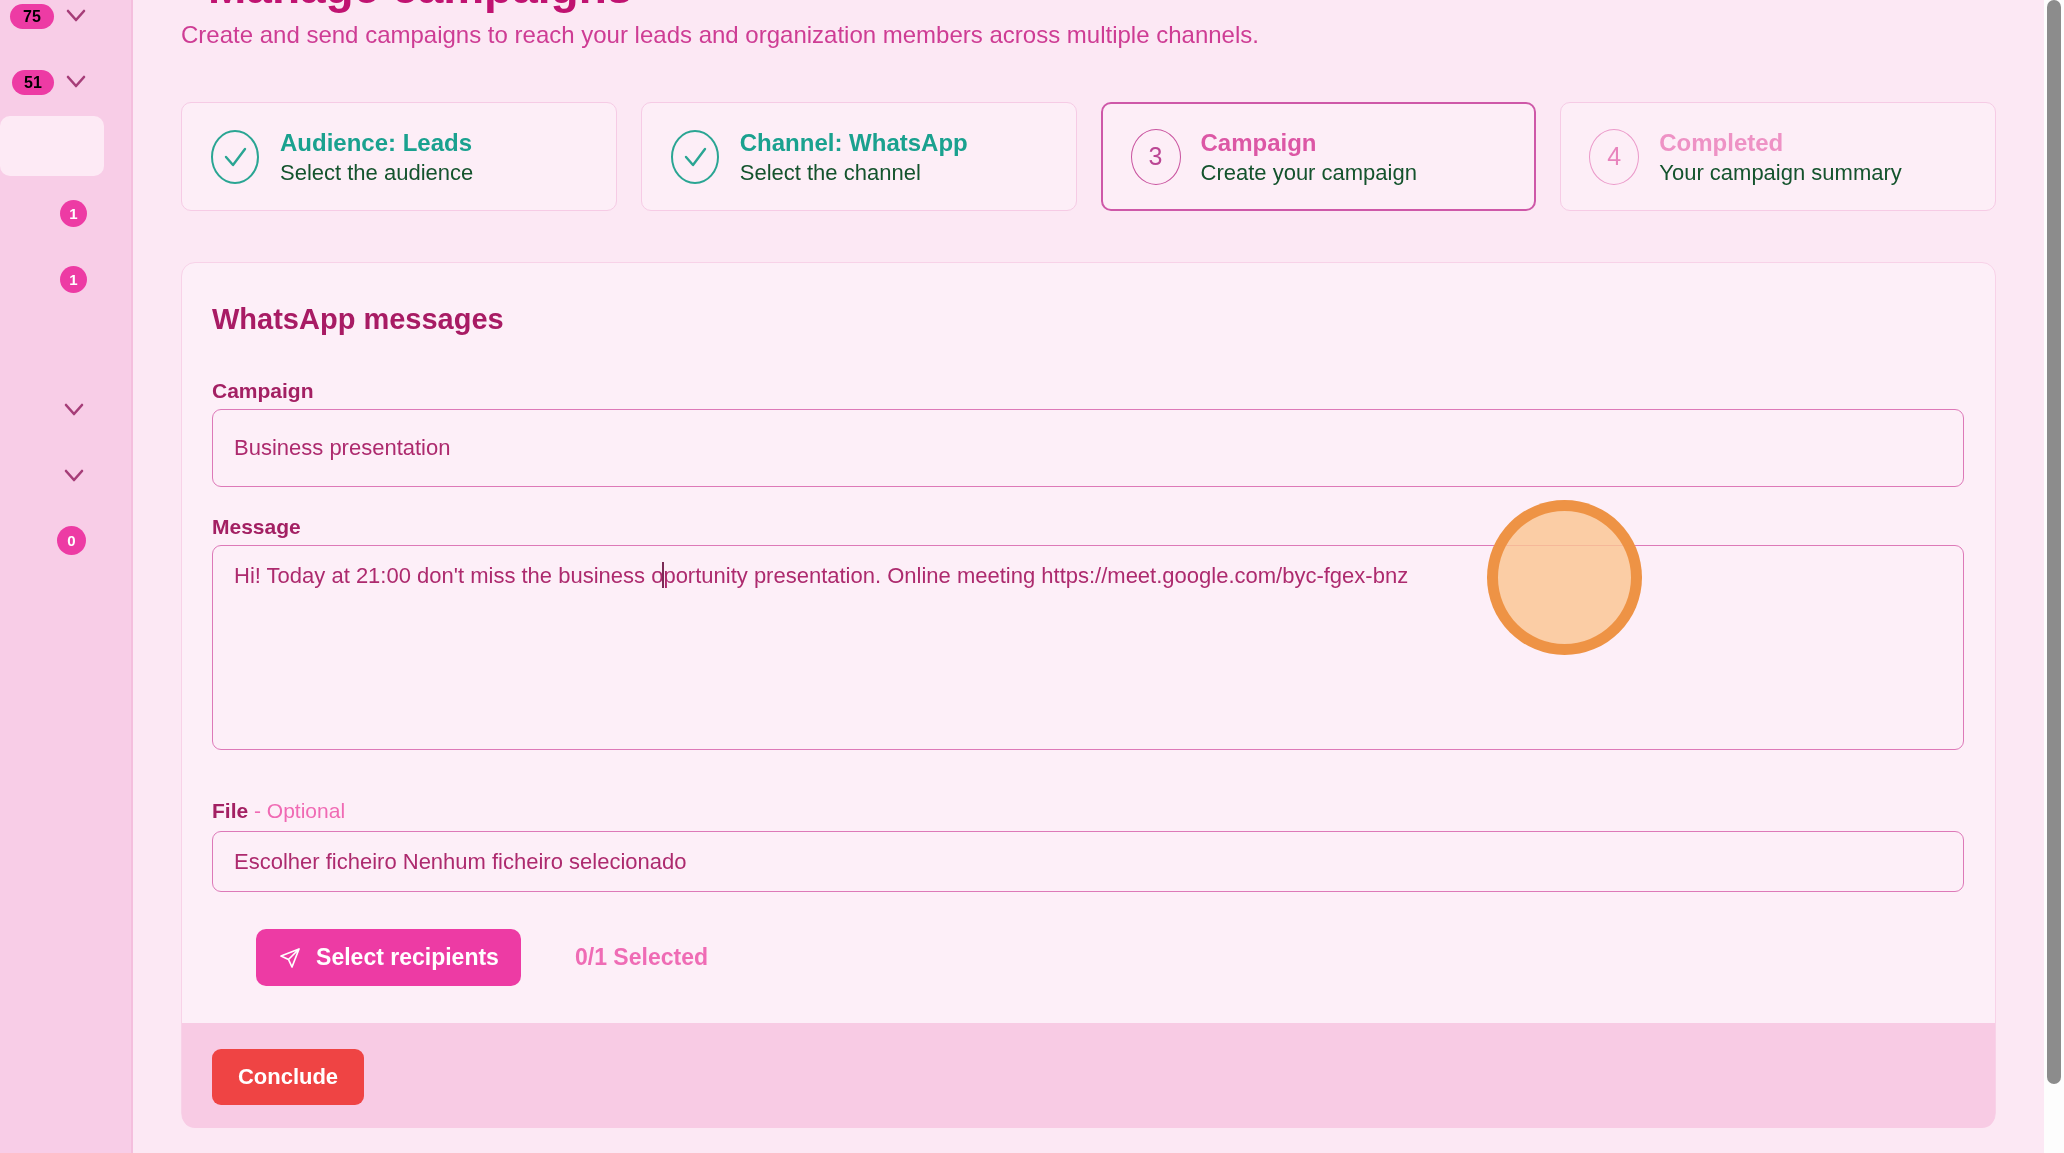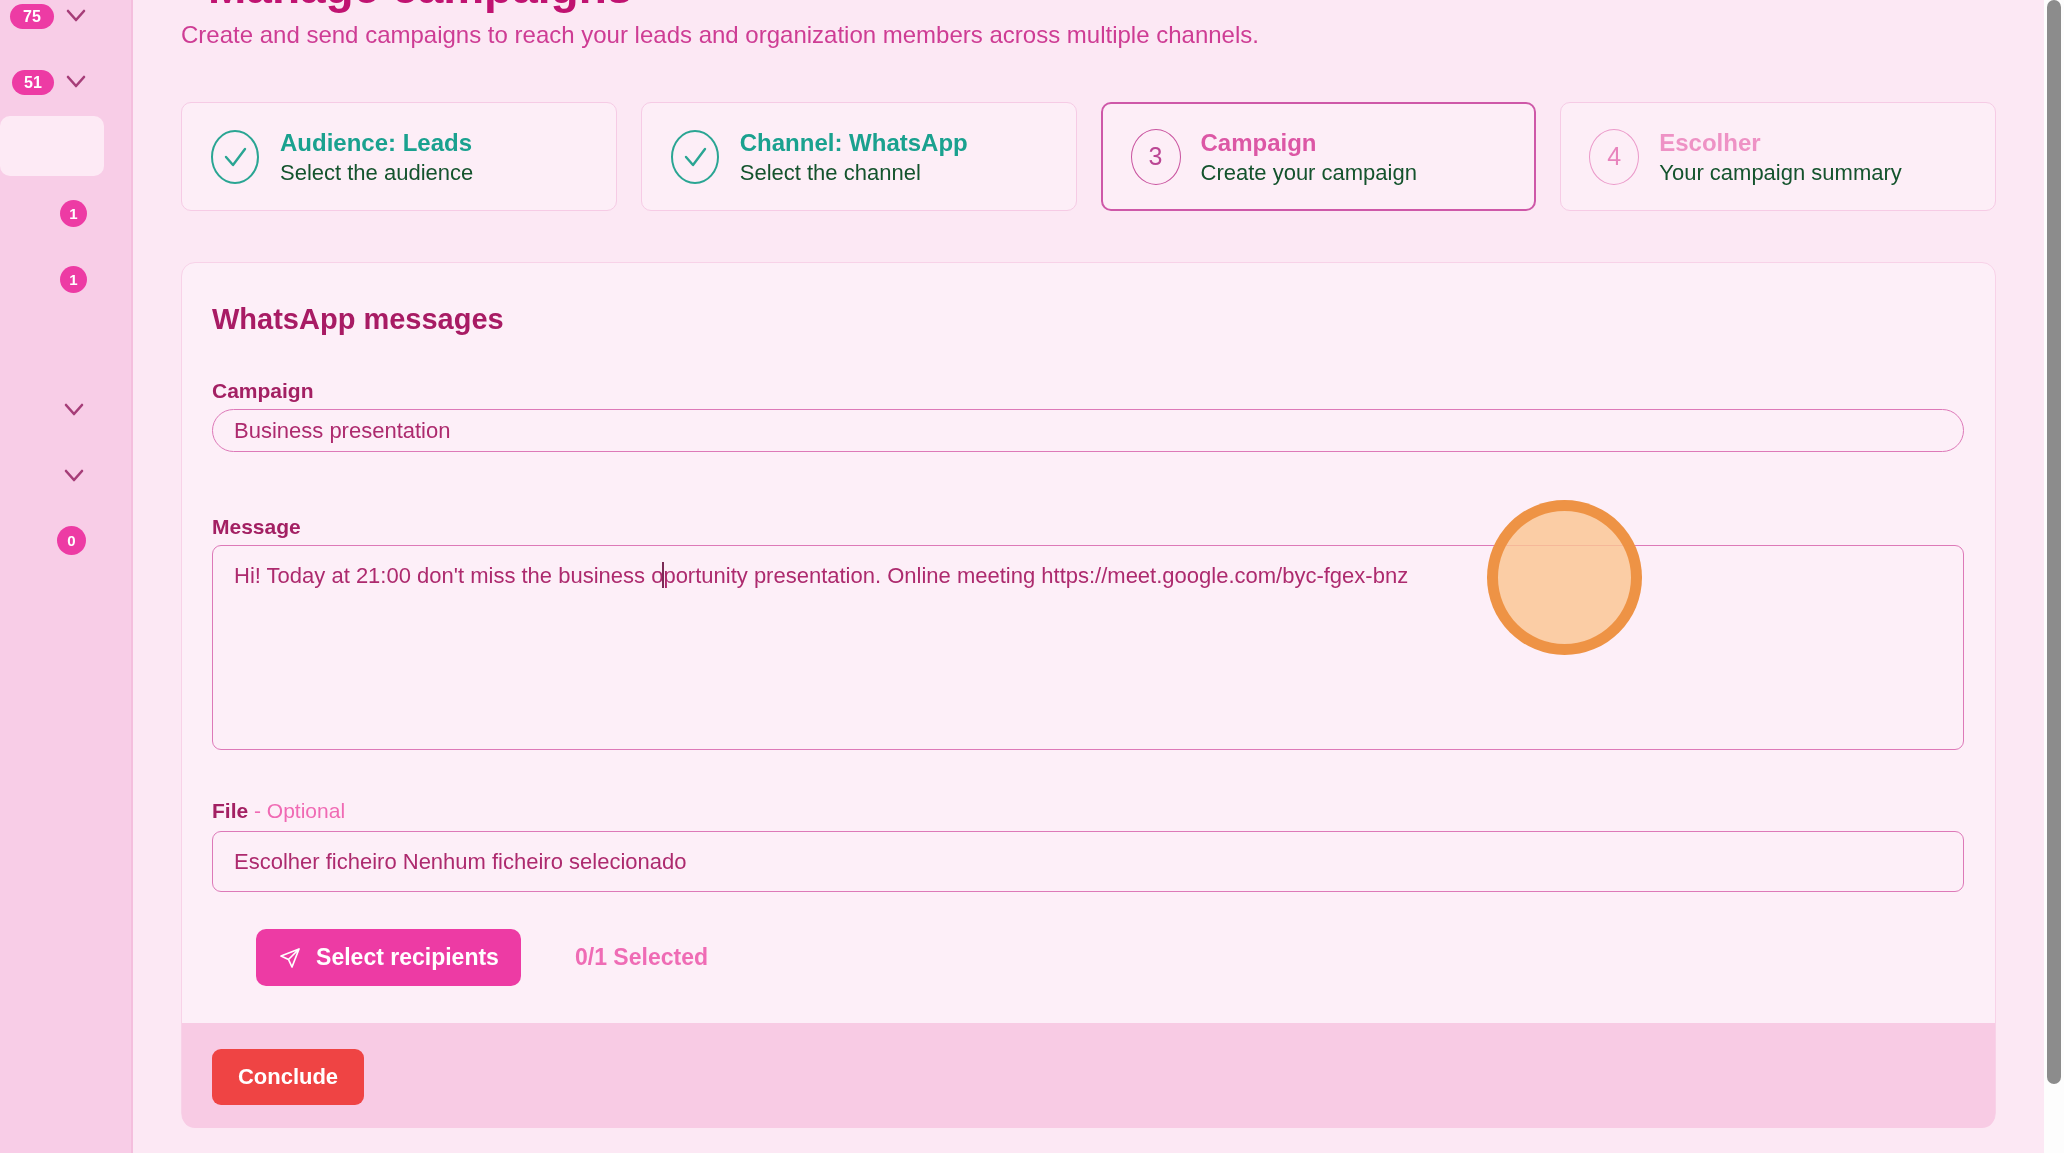--- a/index.html
+++ b/index.html
@@ -11,21 +11,21 @@
     overflow: hidden;
   }
   .viewport { position: absolute; inset: 0; overflow: hidden; }
 
   
   .sidebar {
     position: absolute; left: 0; top: 0; width: 133px; height: 1153px;
     background: #f8cde7; border-right: 2px solid #f4bedd;
   }
   .pill-badge {
-    position: absolute; background: #ed3ba4; color: #ffffff;
+    position: absolute; background: #ed3ba4; color: #000000;
     font-weight: bold; font-size: 16px; display: flex;
     align-items: center; justify-content: center; border-radius: 14px;
   }
   .round-badge {
     position: absolute; background: #ed3ba4; color: #fff;
     font-weight: bold; font-size: 15px; display: flex;
     align-items: center; justify-content: center; border-radius: 50%;
   }
   .chev { position: absolute; width: 24px; height: 20px; }
   .selected-row {
@@ -78,21 +78,21 @@
   .field-label {
     position: absolute; left: 30px; font-size: 21px; font-weight: bold; color: #a32063;
   }
   .optional-tag { font-weight: normal; color: #f06ab4; }
   .text-field {
     position: absolute; left: 30px; width: 1752px;
     border: 1.5px solid #dd79b8; border-radius: 9px; background: #fdeff8;
     color: #ad2a6e; font-size: 22px; display: flex; align-items: center;
     padding: 0 21px;
   }
-  .field-campaign { top: 146px; height: 43px; border-radius: 25px; }
+  .field-campaign { top: 146px; height: 78px; }
   .field-message {
     top: 282px; height: 205px; align-items: flex-start;
     padding-top: 15px; line-height: 30px; display: block;
   }
   .field-file { top: 568px; height: 61px; }
   .caret {
     display: inline-block; width: 2px; height: 26px; background: #7c2a56;
     vertical-align: text-bottom; margin: 0 -1px;
   }
   .recipients-row {
@@ -200,21 +200,21 @@
       <div class="step-circle circle-num3">3</div>
       <div>
         <div class="step-title t-active">Campaign</div>
         <div class="step-sub">Create your campaign</div>
       </div>
     </div>
 
     <div class="step-card">
       <div class="step-circle circle-num4">4</div>
       <div>
-        <div class="step-title t-upcoming">Escolher</div>
+        <div class="step-title t-upcoming">Completed</div>
         <div class="step-sub">Your campaign summary</div>
       </div>
     </div>
   </div>
 
   <section class="main-card">
 
     <h2 class="section-title">WhatsApp messages</h2>
 
     <label class="field-label" style="top:116px;">Campaign</label>

